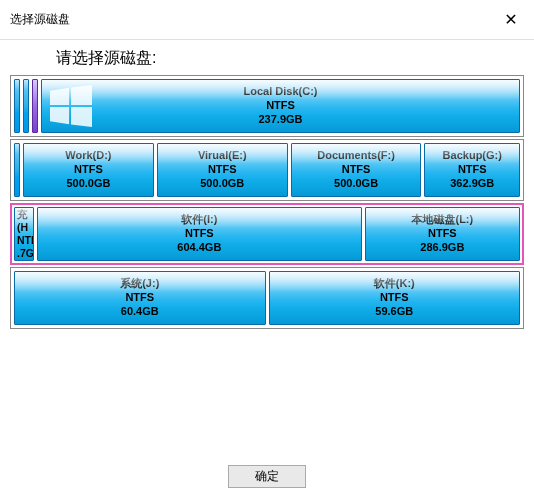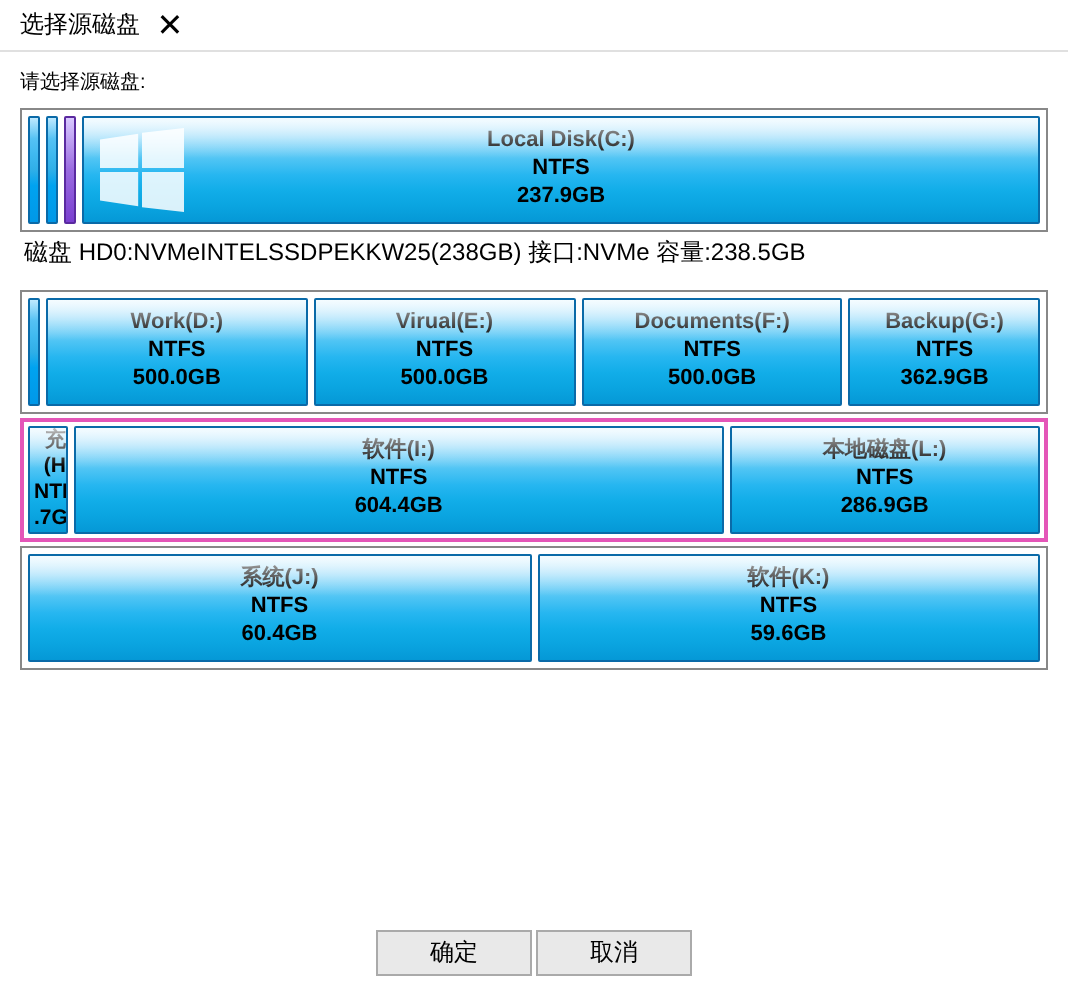--- a/index.html
+++ b/index.html
@@ -5,43 +5,44 @@
 * { margin: 0; padding: 0; box-sizing: border-box; }
 body {
   font-family: "Microsoft YaHei", "SimSun", sans-serif;
   font-size: 12px;
   background: #fff;
   width: 534px;
   height: 500px;
   overflow: hidden;
 }
 .titlebar {
-  height: 26px;
+  height: 40px;
   display: flex;
   align-items: center;
-  justify-content: flex-start;
+  justify-content: space-between;
   padding: 0 8px 0 10px;
   border-bottom: 1px solid #e0e0e0;
 }
 .close {
   width: 30px;
   height: 24px;
   display: flex;
   align-items: center;
   justify-content: center;
   cursor: pointer;
   font-size: 16px;
   font-family: sans-serif;
 }
 .content {
   padding: 8px 10px 0 10px;
 }
 .prompt {
   margin-bottom: 6px;
-  font-size: 10px;
+  font-size: 16px;
+  margin-left: 46px;
 }
 .disk-group {
   border: 1px solid #888;
   padding: 3px;
   margin-bottom: 2px;
   display: flex;
   gap: 3px;
   height: 62px;
 }
 .disk-group.selected {
@@ -67,21 +68,21 @@
   border-radius: 1px;
   display: flex;
   flex-direction: column;
   align-items: center;
   justify-content: center;
   position: relative;
   font-weight: bold;
   color: #000;
   font-size: 11px;
   line-height: 1.25;
-  text-align: right;
+  text-align: left;
   overflow: hidden;
 }
 .part .shine {
   position: absolute;
   top: 0; left: 0; right: 0;
   height: 38%;
   background: linear-gradient(to bottom, rgba(255,255,255,0.75), rgba(255,255,255,0));
   pointer-events: none;
 }
 .winlogo {
@@ -147,21 +148,20 @@
           <div class="shine"></div>
           <div class="winlogo"><svg viewBox="0 0 88 88" width="42" height="42">
 <rect x="0" y="0" width="88" height="88" fill="none"></rect>
 <path fill="#ffffff" fill-opacity="0.85" d="M0 12 L40 6 L40 42 L0 42 Z M44 5 L88 0 L88 42 L44 42 Z M0 46 L40 46 L40 82 L0 76 Z M44 46 L88 46 L88 88 L44 83 Z"></path>
 </svg></div>
           <div>Local Disk(C:)</div>
           <div>NTFS</div>
           <div>237.9GB</div>
         </div>
       </div>
-      <div class="disk-info">磁盘 HD0:NVMeINTELSSDPEKKW25(238GB)  接口:NVMe  容量:238.5GB</div>
       <div class="disk-group">
         <div class="stub"></div>
         <div class="part" style="flex: 500 1 0px;">
           <div class="shine"></div>
           <div>Work(D:)</div>
           <div>NTFS</div>
           <div>500.0GB</div>
         </div>
         <div class="part" style="flex: 500 1 0px;">
           <div class="shine"></div>
@@ -214,14 +214,13 @@
           <div>软件(K:)</div>
           <div>NTFS</div>
           <div>59.6GB</div>
         </div>
       </div>
     </div>
 </div>
 
 <div class="btnbar">
   <button class="btn">确定</button>
-  <button class="btn">取消</button>
 </div>
 
 </body></html>

